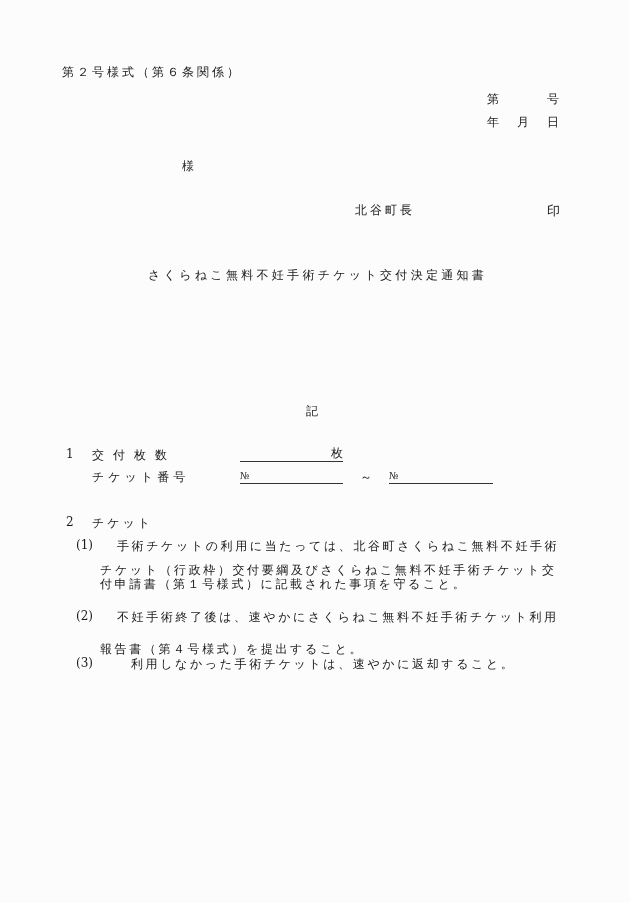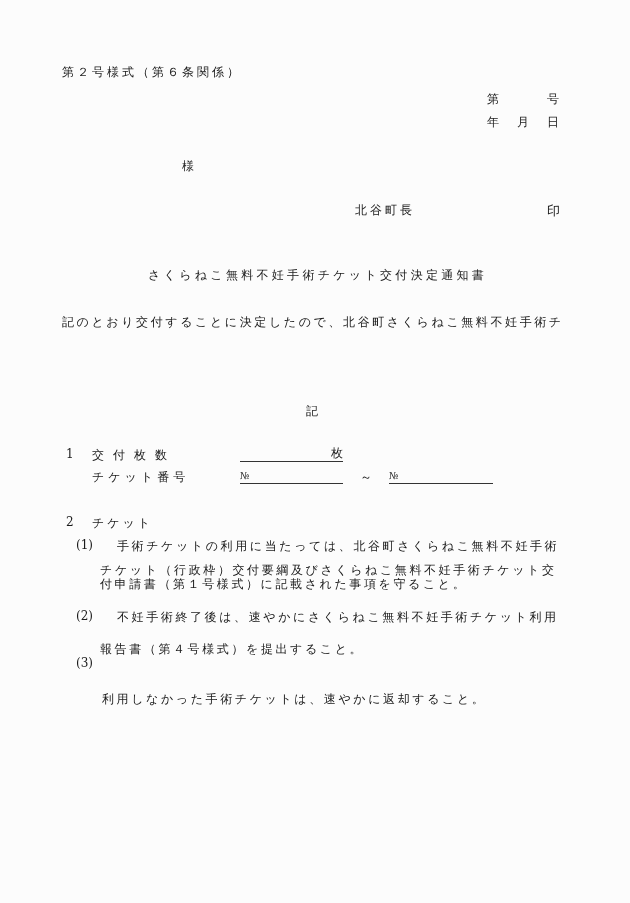--- a/index.html
+++ b/index.html
@@ -49,21 +49,20 @@
   <div class="abs" style="left:547px; top:114px;">日</div>
 
   <div class="abs" style="left:182px; top:158px;">様</div>
 
   <div class="abs spaced" style="left:355px; top:202px;">北谷町長</div>
   <div class="abs" style="left:547px; top:202px; font-size:13px;">印</div>
 
   <div class="abs" style="left:148px; top:267px; letter-spacing:3.3px;">さくらねこ無料不妊手術チケット交付決定通知書</div>
 
   <div class="para" style="top:310px;">
-    <span class="line">記のとおり交付することに決定したので、北谷町さくらねこ無料不妊手術チ</span>
   </div>
 
   <div class="abs" style="left:306px; top:403px;">記</div>
 
   <div class="abs" style="left:66px; top:447px;">1</div>
   <div class="abs" style="left:92px; top:447px; letter-spacing:9px;">交付枚数</div>
   <div class="abs" style="left:240px; top:446px;">
     <span class="ul" style="width:103px; text-align:right;"><span>枚</span></span>
   </div>
 
@@ -82,15 +81,15 @@
   <div class="abs" style="left:76px; top:538px;">(1)</div>
   <div class="abs" style="left:117px; top:538px; letter-spacing:2.6px;">手術チケットの利用に当たっては、北谷町さくらねこ無料不妊手術</div>
   <div class="abs" style="left:100px; top:562px; letter-spacing:2.6px;">チケット（行政枠）交付要綱及びさくらねこ無料不妊手術チケット交</div>
   <div class="abs" style="left:100px; top:576px; letter-spacing:2.6px;">付申請書（第１号様式）に記載された事項を守ること。</div>
 
   <div class="abs" style="left:76px; top:609px;">(2)</div>
   <div class="abs" style="left:117px; top:609px; letter-spacing:2.6px;text-align:right;">不妊手術終了後は、速やかにさくらねこ無料不妊手術チケット利用</div>
   <div class="abs" style="left:100px; top:633px; letter-spacing:2.6px;margin-top:8px;">報告書（第４号様式）を提出すること。</div>
 
   <div class="abs" style="left:76px; top:656px;">(3)</div>
-  <div class="abs" style="left:102px; top:656px; letter-spacing:2.6px;margin-top:35px;">利用しなかった手術チケットは、速やかに返却すること。</div>
+  <div class="abs" style="left:131px; top:656px; letter-spacing:2.6px;">利用しなかった手術チケットは、速やかに返却すること。</div>
 
 </div>
 
 </body></html>

